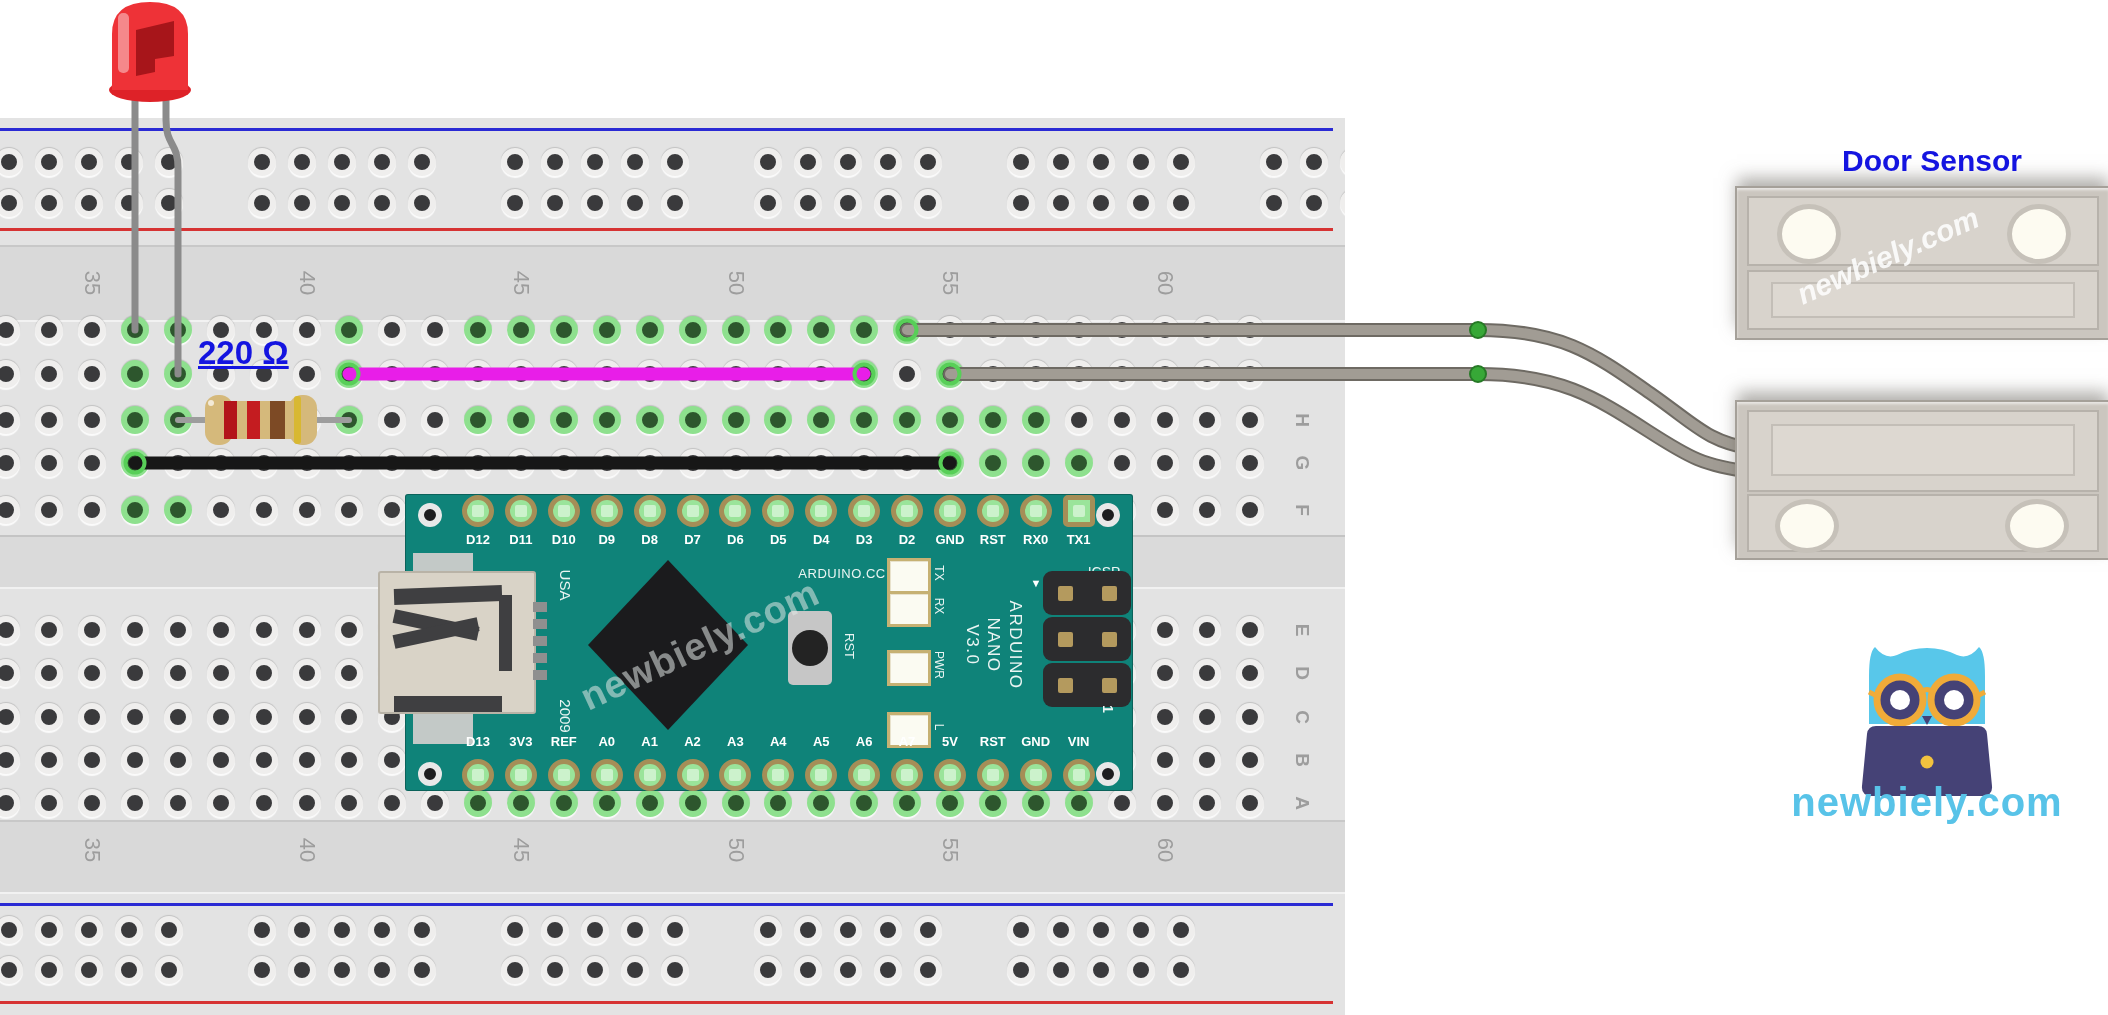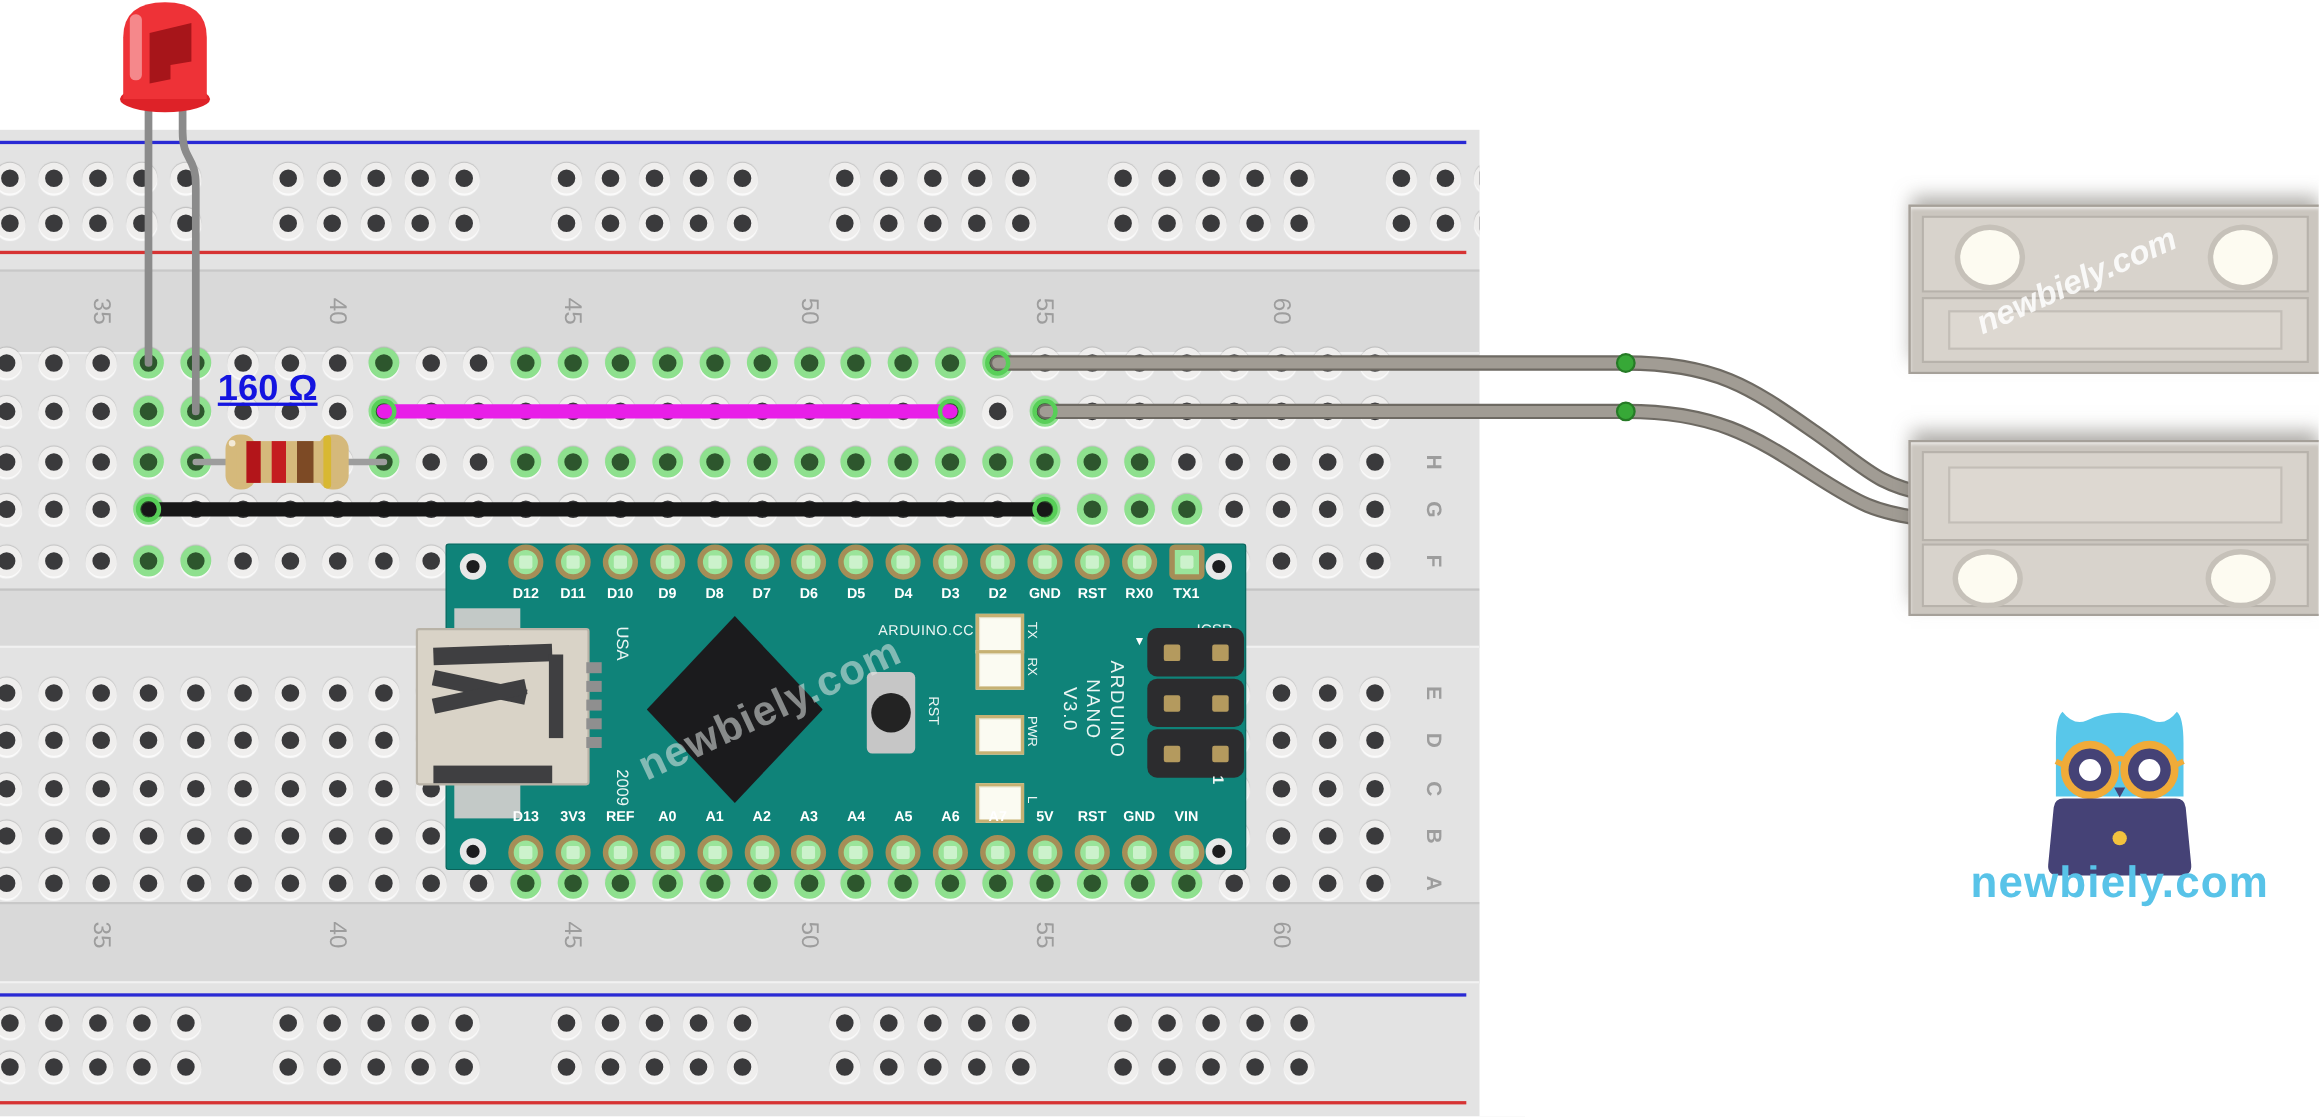--- a/index.html
+++ b/index.html
@@ -691,21 +691,22 @@
     <div class="sec" style="top:8px;height:78px;">
       <div class="recess" style="left:22px;top:12px;width:300px;height:48px;"></div>
     </div>
     <div class="sec" style="top:92px;height:54px;">
       <div class="oval" style="left:26px;top:3px;height:44px;"></div>
       <div class="oval" style="left:256px;top:3px;height:44px;"></div>
     </div>
   </div>
   <div class="watermark wm-sensor">newbiely.com</div>
 
-  <div class="blue-label" style="left:198px;top:334px;font-size:33px;text-decoration:underline;">160 Ω</div>
+  <div class="blue-label" style="left:198px;top:334px;font-size:33px;text-decoration:underline;">220 Ω</div>
+  <div class="blue-label" style="left:1772px;top:144px;width:320px;text-align:center;font-size:30px;">Door Sensor</div>
 
   <div class="abs" style="left:1840px;top:642px;width:174px;height:160px;">
     <svg width="174" height="160" viewBox="0 0 174 160">
       <path d="M29,82 L29,34 Q29,10 35,5 Q45,18 57,13 Q71,6 87,6 Q103,6 117,13 Q129,18 139,5 Q145,10 145,34 L145,82 Z" fill="#58c7ea"></path>
       <circle cx="60" cy="58" r="23" fill="#454276" stroke="#f0ab39" stroke-width="7"></circle>
       <circle cx="114" cy="58" r="23" fill="#454276" stroke="#f0ab39" stroke-width="7"></circle>
       <circle cx="60" cy="58" r="10" fill="#ffffff"></circle>
       <circle cx="114" cy="58" r="10" fill="#ffffff"></circle>
       <path d="M81,51 Q87,44 93,51" fill="none" stroke="#f0ab39" stroke-width="5"></path>
       <path d="M37,54 L29,50 M137,54 L145,50" stroke="#f0ab39" stroke-width="5"></path>

